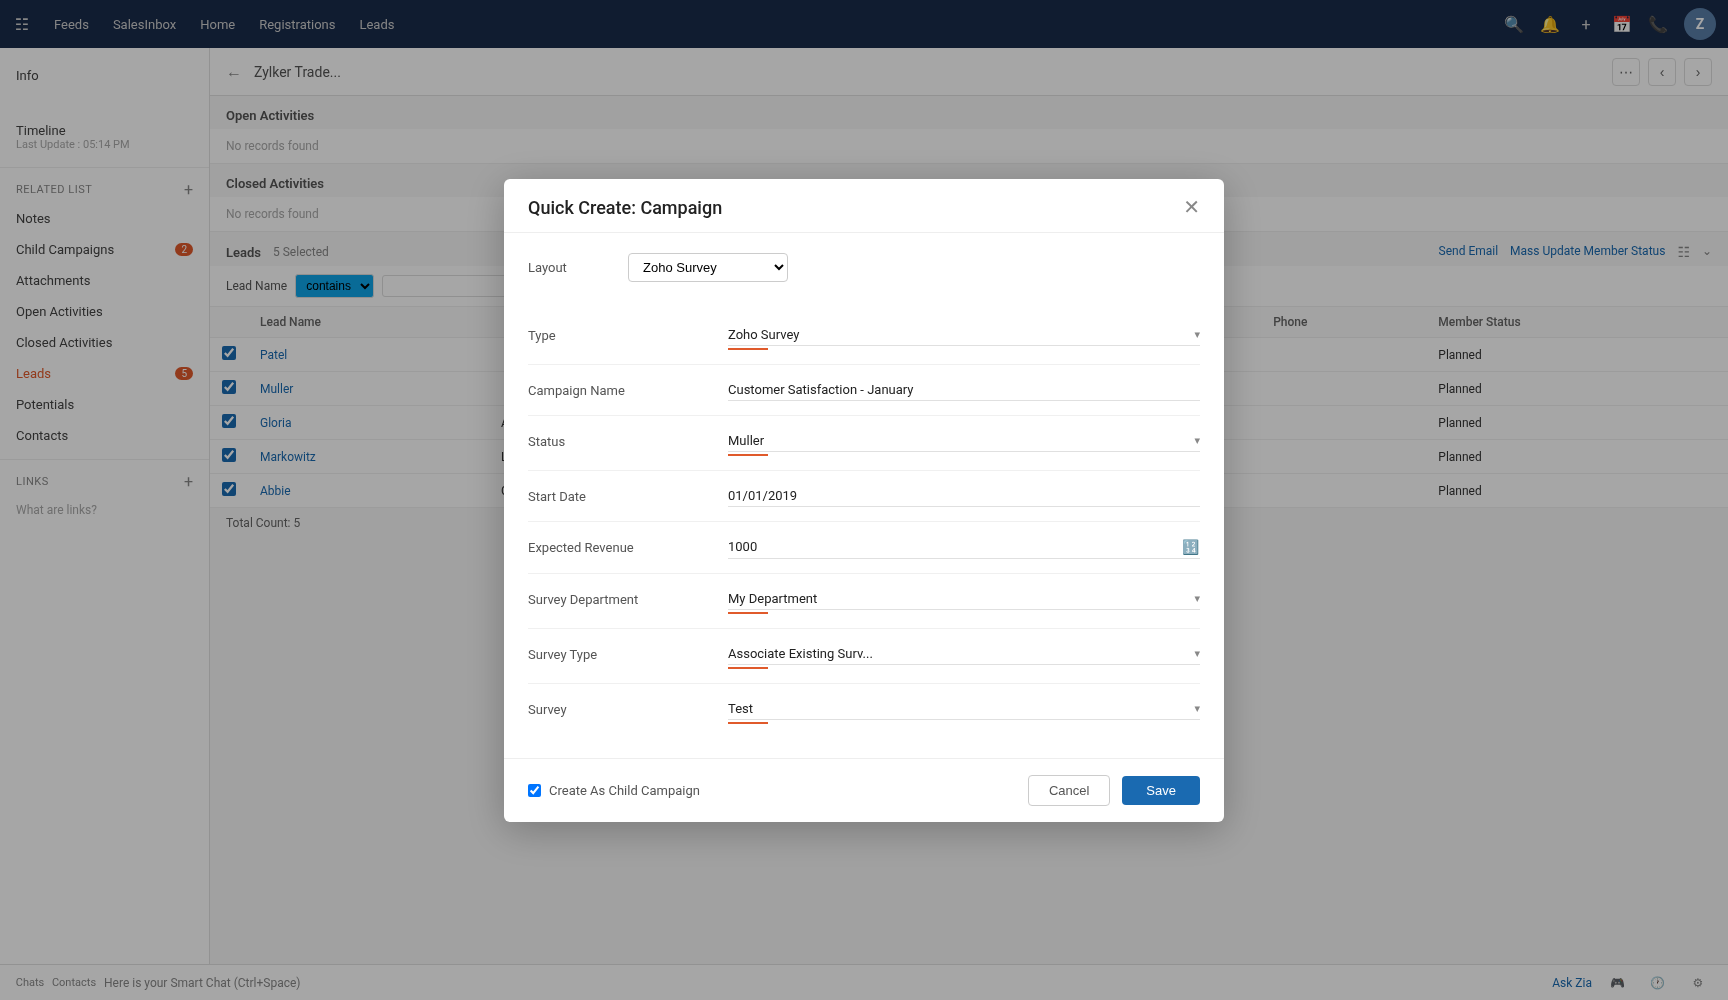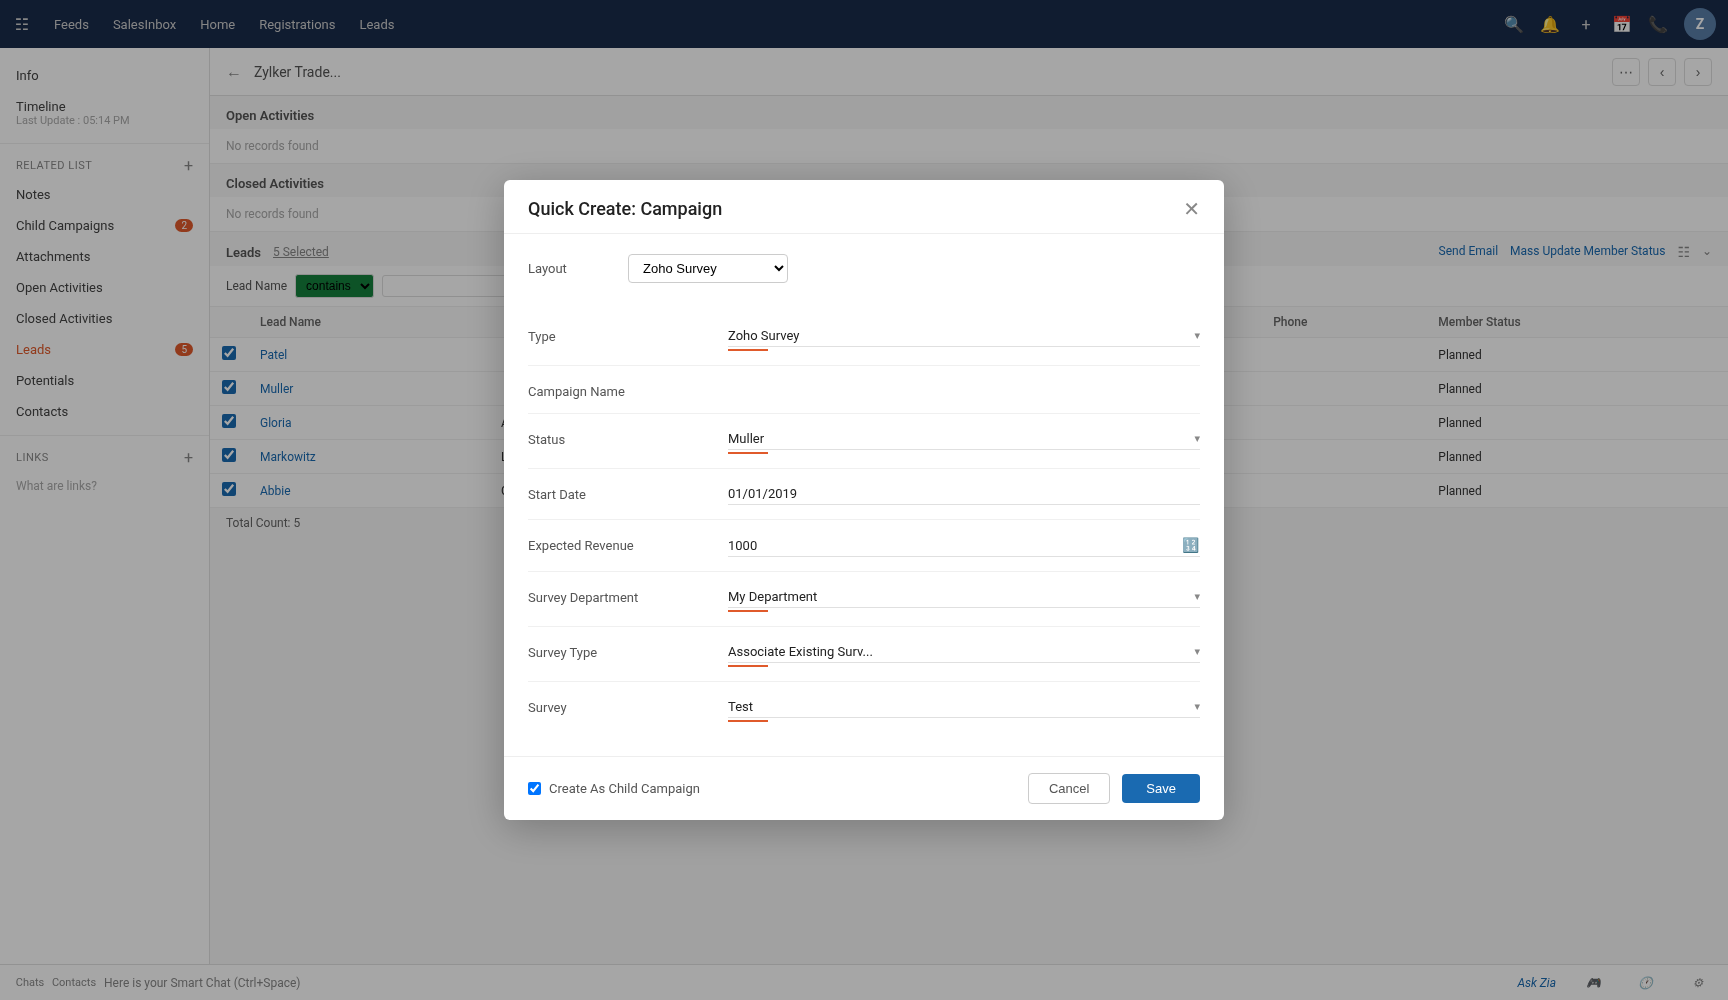--- a/index.html
+++ b/index.html
@@ -32,29 +32,29 @@
     .breadcrumb-text { color: #555; font-size: 14px; }
     .content-header-right { margin-left: auto; display: flex; align-items: center; gap: 8px; }
     .icon-btn { width: 28px; height: 28px; border: 1px solid #ddd; border-radius: 4px; background: #fff; cursor: pointer; display: flex; align-items: center; justify-content: center; color: #666; font-size: 14px; }
 
     
     .section-title { font-size: 13px; font-weight: 600; color: #555; padding: 12px 16px 6px; background: #f7f7f7; }
     .no-records { color: #aaa; font-size: 12px; padding: 8px 16px; }
 
     .leads-header { display: flex; align-items: center; gap: 8px; padding: 12px 16px 6px; background: #f7f7f7; }
     .leads-title { font-size: 13px; font-weight: 600; color: #555; }
-    .leads-selected { font-size: 12px; color: #888; margin-left: 4px; text-decoration: underline; }
+    .leads-selected { font-size: 12px; color: #888; margin-left: 4px; }
     .action-links { margin-left: auto; display: flex; gap: 12px; }
     .action-link { color: #1a6ab1; font-size: 12px; cursor: pointer; text-decoration: none; }
 
     
     .table-area { padding: 0; }
     .filter-row { display: flex; align-items: center; gap: 8px; padding: 8px 16px; background: #fff; border-bottom: 1px solid #eee; }
     .filter-label { font-size: 12px; color: #555; white-space: nowrap; }
-    .filter-select { border: 1px solid #ddd; border-radius: 3px; padding: 3px 6px; font-size: 12px; background: #15803d; }
+    .filter-select { border: 1px solid #ddd; border-radius: 3px; padding: 3px 6px; font-size: 12px; background: #0ea5e9; text-align: center; }
     .filter-input { border: 1px solid #ddd; border-radius: 3px; padding: 3px 8px; font-size: 12px; background: #fff; flex: 1; max-width: 180px; }
     .filter-input::placeholder { color: #bbb; }
     .apply-btn { background: #1a6ab1; color: #fff; border: none; border-radius: 3px; padding: 4px 12px; font-size: 12px; cursor: pointer; }
     .clear-btn { background: transparent; color: #888; border: 1px solid #ddd; border-radius: 3px; padding: 4px 10px; font-size: 12px; cursor: pointer; }
 
     
     .lead-table { width: 100%; background: #fff; }
     .lead-table th { font-size: 12px; color: #666; font-weight: 500; padding: 8px 12px; border-bottom: 1px solid #eee; text-align: left; background: #fafafa; }
     .lead-table td { font-size: 12px; padding: 8px 12px; border-bottom: 1px solid #f0f0f0; }
     .lead-name-link { color: #1a6ab1; cursor: pointer; text-decoration: none; }
@@ -120,21 +120,21 @@
     <div class="nav-avatar">Z</div>
   </div>
 </div>
 
 <div class="main-layout">
 
   <div class="sidebar">
     <div class="sidebar-item">
       <span>Info</span>
     </div>
-    <div class="sidebar-item" style="flex-direction:column; align-items:flex-start;">
+    <div class="sidebar-item" style="flex-direction:column; align-items:flex-start;margin-top:24px;">
       <span style="font-size:13px;color:#444;">Timeline</span>
       <span style="font-size:11px;color:#aaa;">Last Update : 05:14 PM</span>
     </div>
     <hr class="sidebar-divider">
     <div style="display:flex;align-items:center;padding:4px 16px;">
       <span style="font-size:11px;color:#888;text-transform:uppercase;letter-spacing:0.5px;">RELATED LIST</span>
       <span class="sidebar-add" style="margin-left:auto;">+</span>
     </div>
     <div class="sidebar-item">
       <span>Notes</span>
@@ -306,21 +306,21 @@
 </div>
 
 <div class="bottom-bar">
   <div class="bottom-icon">
     <span style="font-size:11px;">Chats</span>
   </div>
   <div class="bottom-icon">
     <span style="font-size:11px;">Contacts</span>
   </div>
   <span style="color:#888;font-size:12px;">Here is your Smart Chat (Ctrl+Space)</span>
-  <div style="margin-left:auto;display:flex;gap:24px;align-items:center;font-style:italic;">
+  <div style="margin-left:auto;display:flex;gap:12px;align-items:center;">
     <span style="color:#1a6ab1;font-size:12px;cursor:pointer;">Ask Zia</span>
     <div class="bottom-icon">🎮</div>
     <div class="bottom-icon">🕐</div>
     <div class="bottom-icon">⚙</div>
   </div>
 </div>
 
 <div class="modal-backdrop">
   <div class="modal">
 
@@ -344,20 +344,26 @@
       <div class="form-field">
         <div class="form-value">
         <span class="form-value-text">Zoho Survey</span>
         <span class="form-dropdown-arrow">▾</span>
       </div>
         <div class="field-underline"></div>
       </div>
     </div>
           <div class="form-row">
       <div class="form-label">Campaign Name</div>
+      <div class="form-field">
+        <div class="form-value">
+        <span class="form-value-text">Customer Satisfaction - January</span>
+      </div>
+
+      </div>
     </div>
           <div class="form-row">
       <div class="form-label">Status</div>
       <div class="form-field">
         <div class="form-value">
         <span class="form-value-text">Muller</span>
         <span class="form-dropdown-arrow">▾</span>
       </div>
         <div class="field-underline"></div>
       </div>

